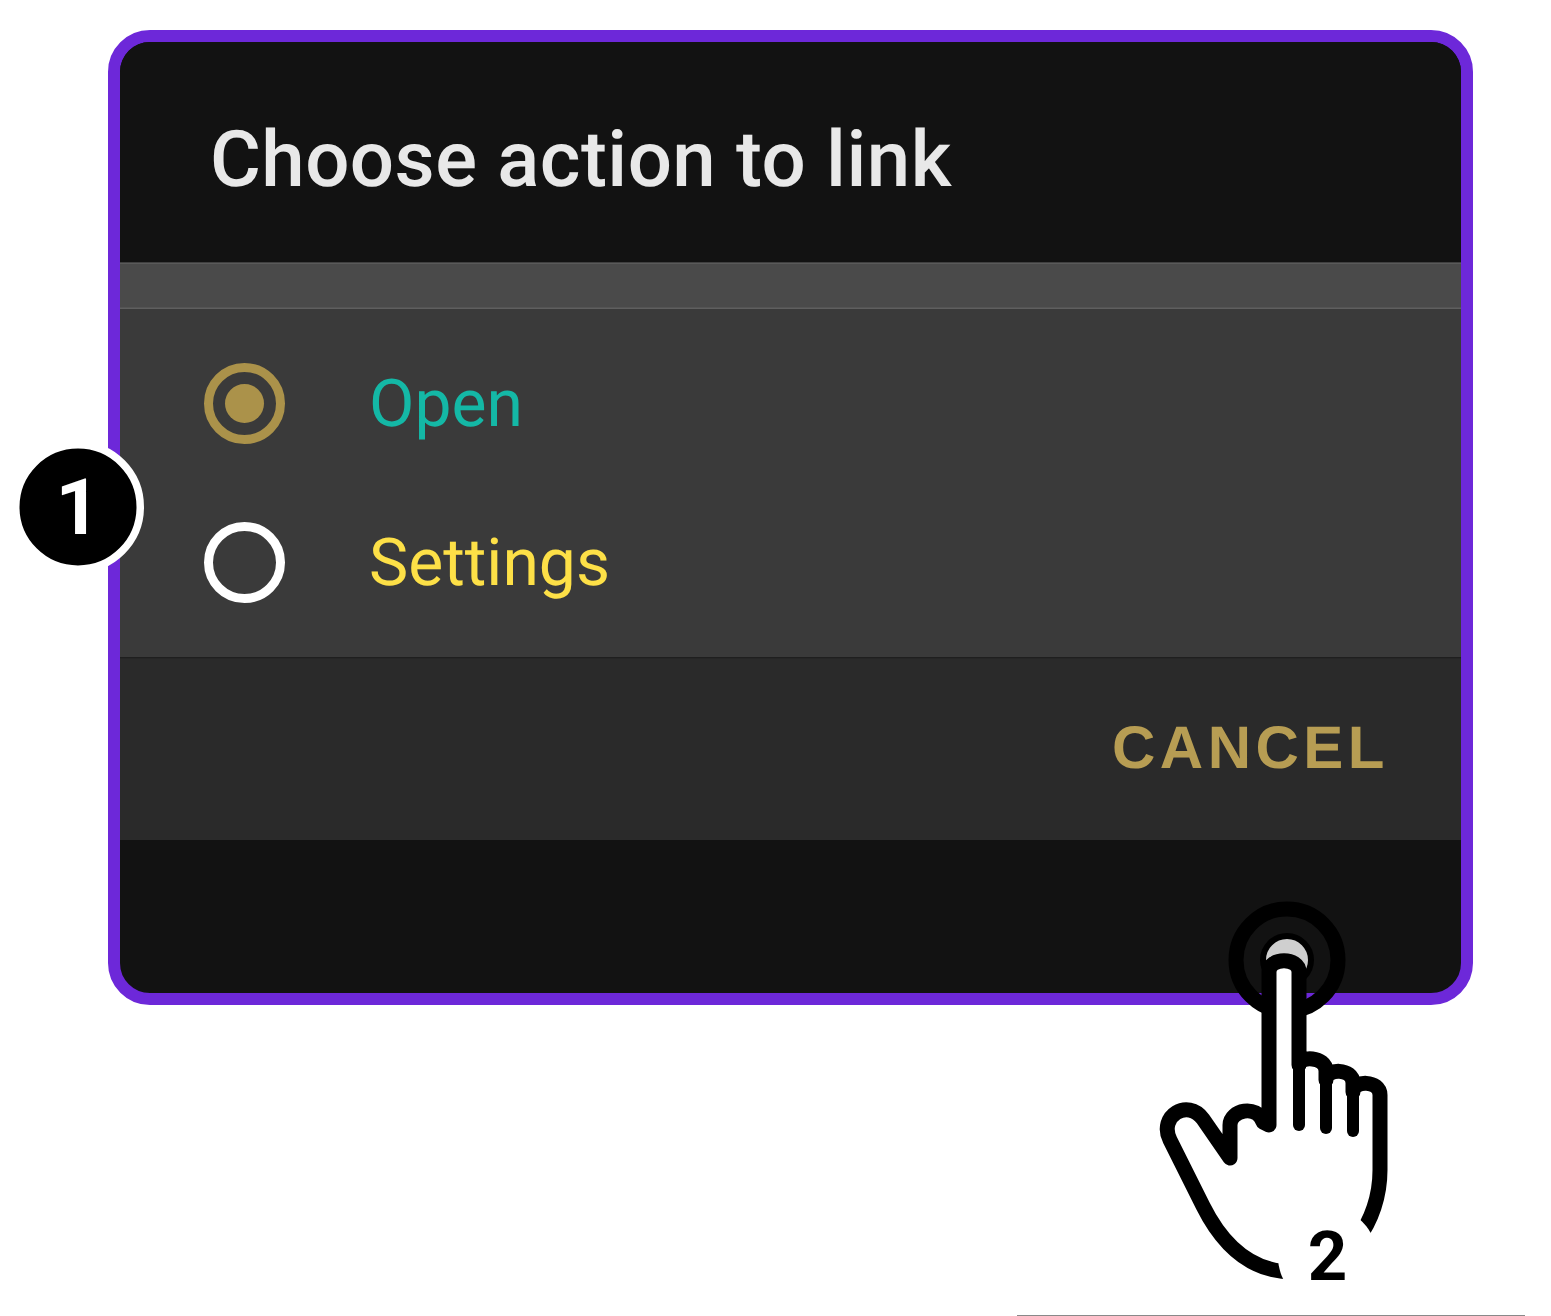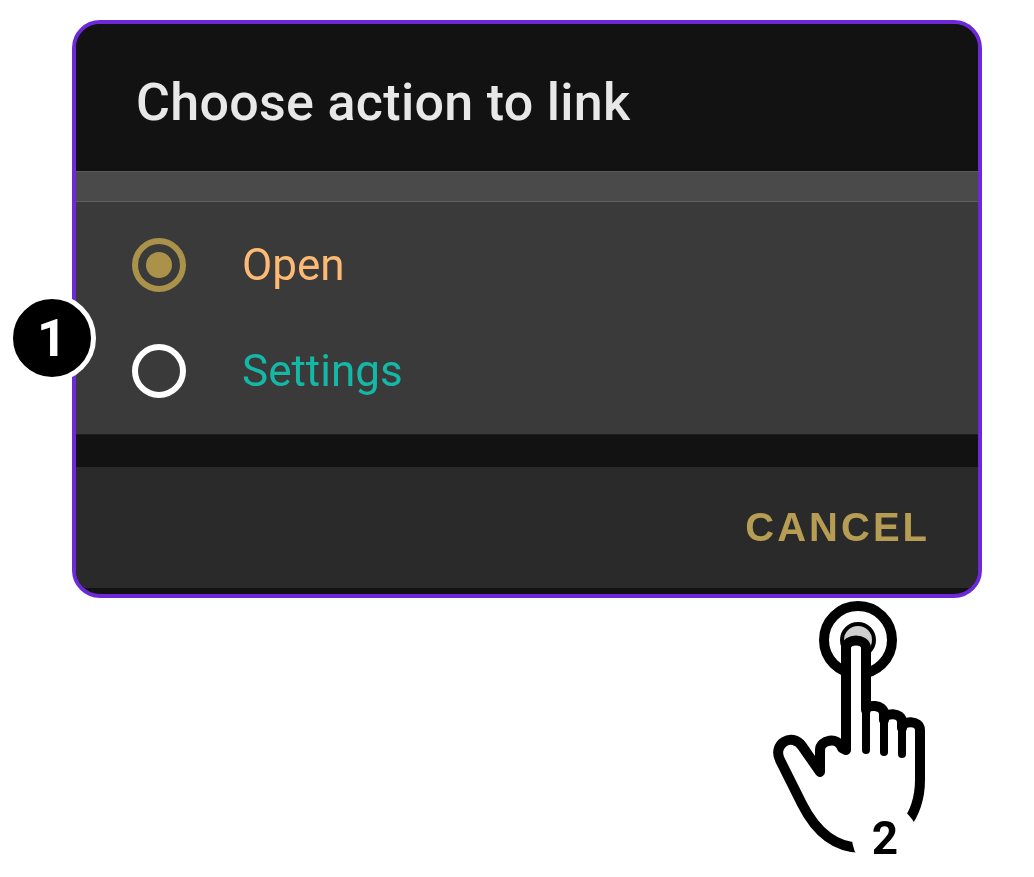--- a/index.html
+++ b/index.html
@@ -8,23 +8,23 @@
       background: #ffffff;
       width: 1034px;
       height: 877px;
       position: relative;
     }
     .dialog {
       position: absolute;
       left: 72px;
       top: 20px;
       width: 910px;
-      height: 578px;
+      height: 650px;
       background: #121212;
-      border: 4px solid #6d28d9;
+      border: 8px solid #6d28d9;
       border-radius: 28px;
       overflow: hidden;
     }
     .dialog-header {
       padding: 48px 60px 38px 60px;
       background: #121212;
     }
     .dialog-title {
       color: #e8e8e8;
       font-size: 52px;
@@ -75,30 +75,29 @@
       border-radius: 50%;
       transform: translate(-50%, -50%);
     }
     .radio-unselected .radio-outer {
       border: 6px solid #ffffff;
     }
     .option-label {
       font-size: 44px;
       font-weight: 400;
     }
-    .option-label.selected { color: #fdba74; }
-    .option-label.unselected { color: #14b8a6; }
+    .option-label.selected { color: #14b8a6; }
+    .option-label.unselected { color: #fde047; }
     .dialog-footer {
       background: #2a2a2a;
       display: flex;
       justify-content: flex-end;
       align-items: center;
       padding: 38px 48px 38px 48px;
       gap: 60px;
-      margin-top: 32px;
     }
     .footer-btn {
       color: #b79d53;
       font-size: 40px;
       font-weight: 700;
       letter-spacing: 3px;
       background: none;
       border: none;
       cursor: pointer;
     }

